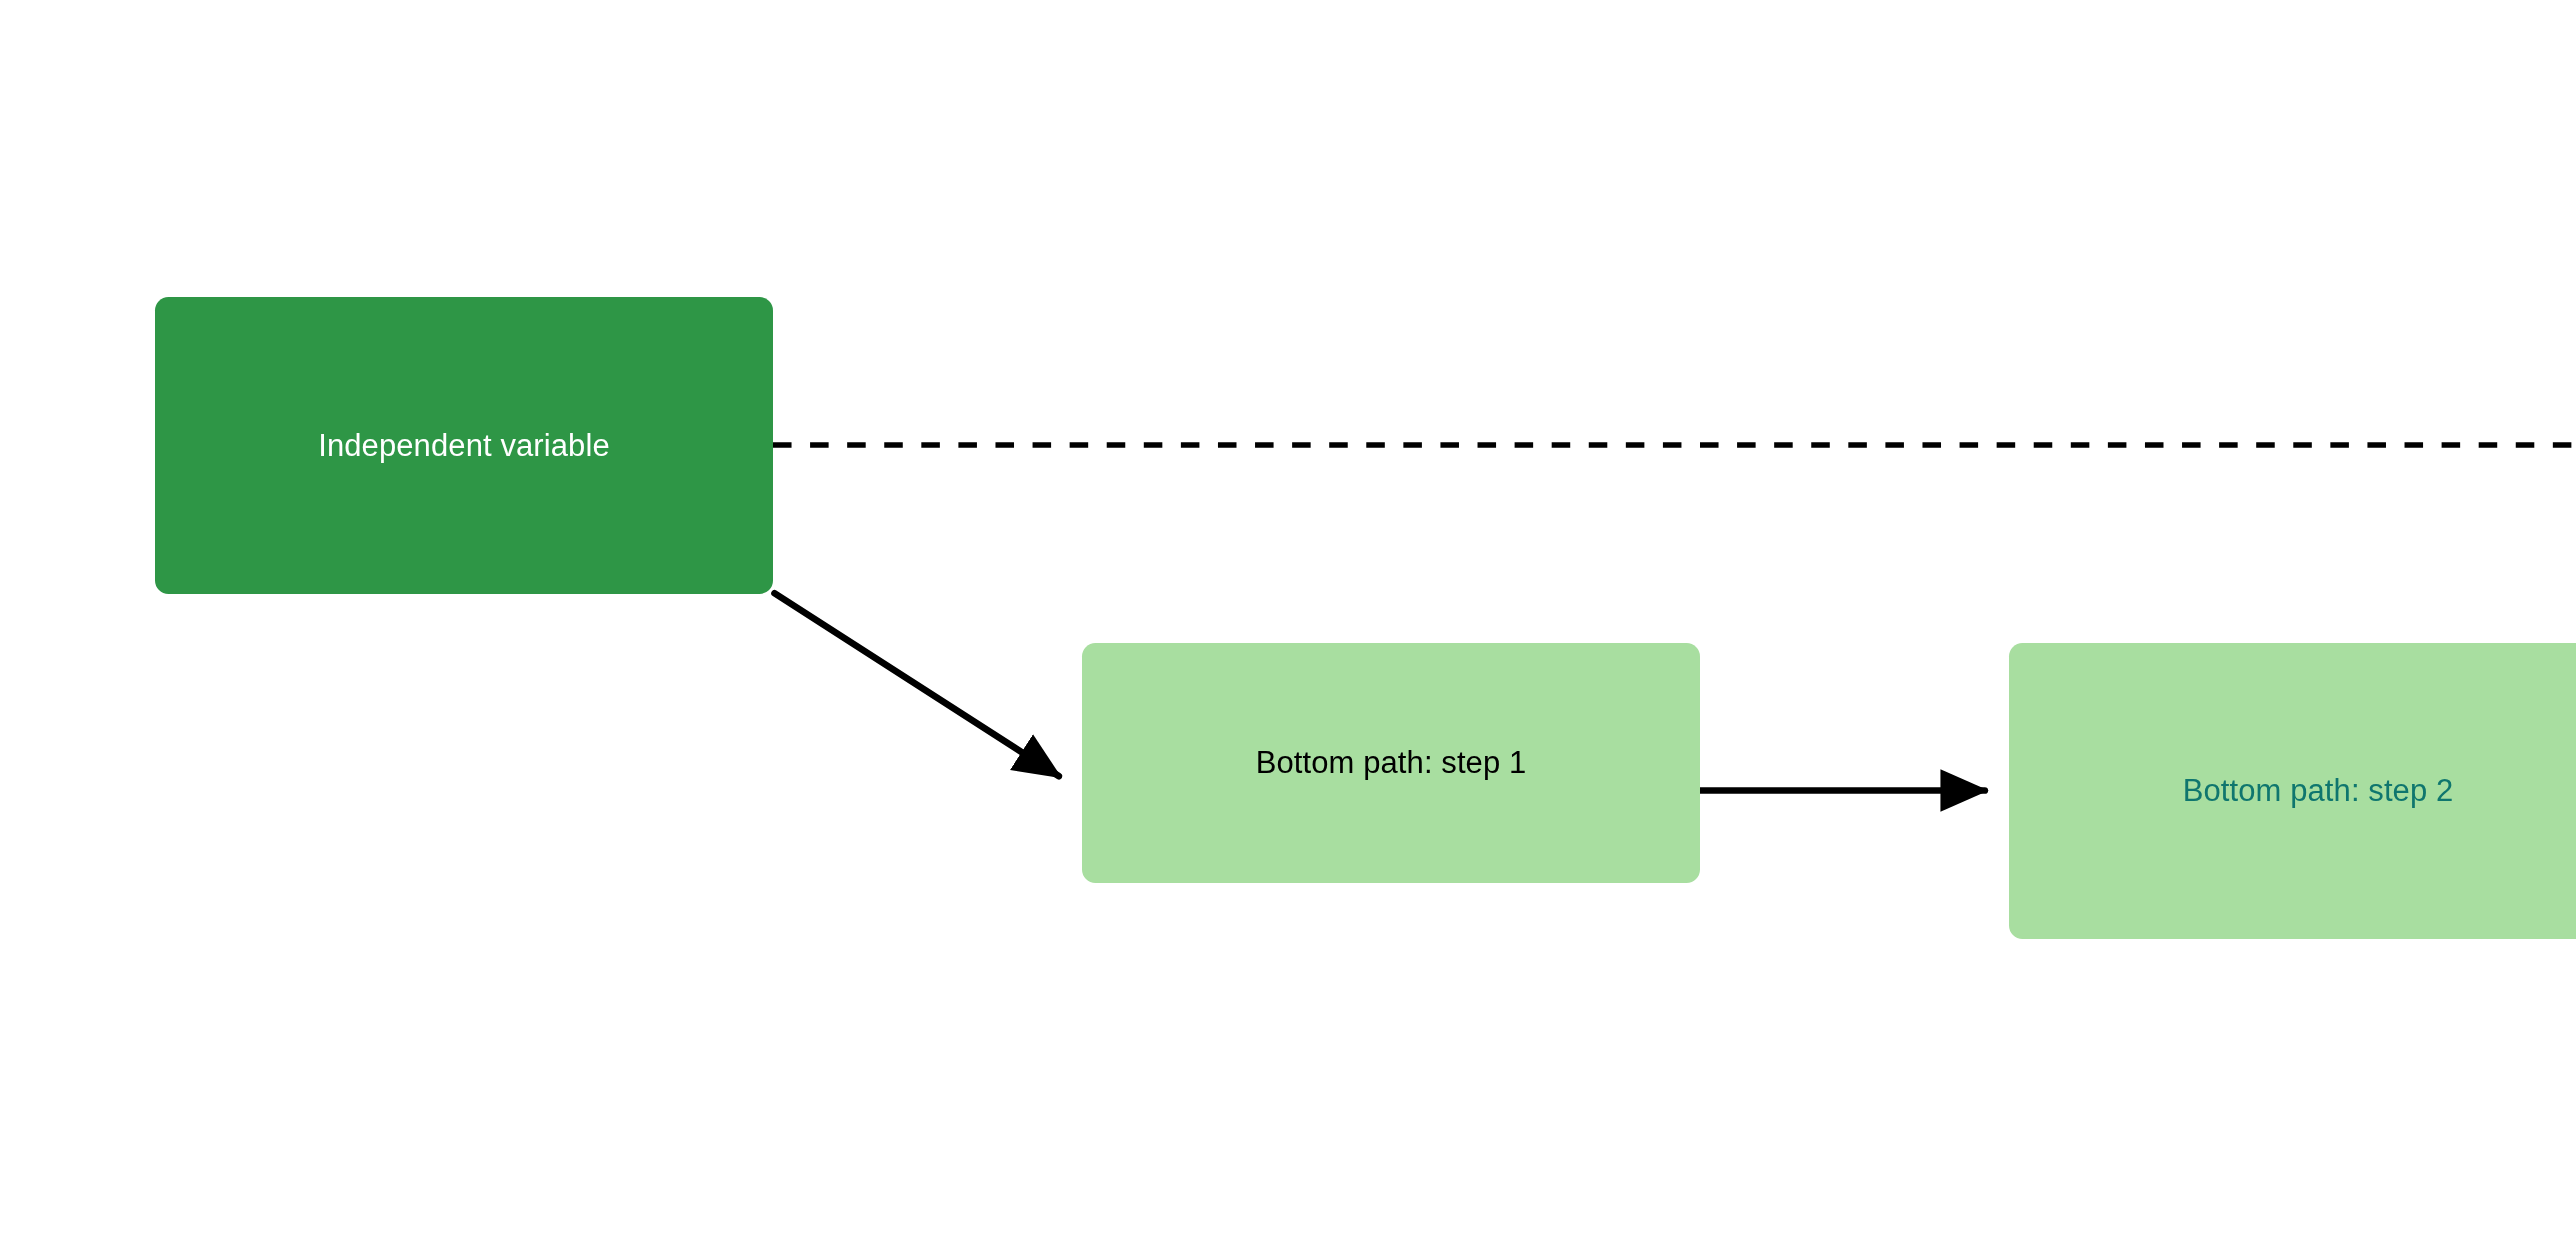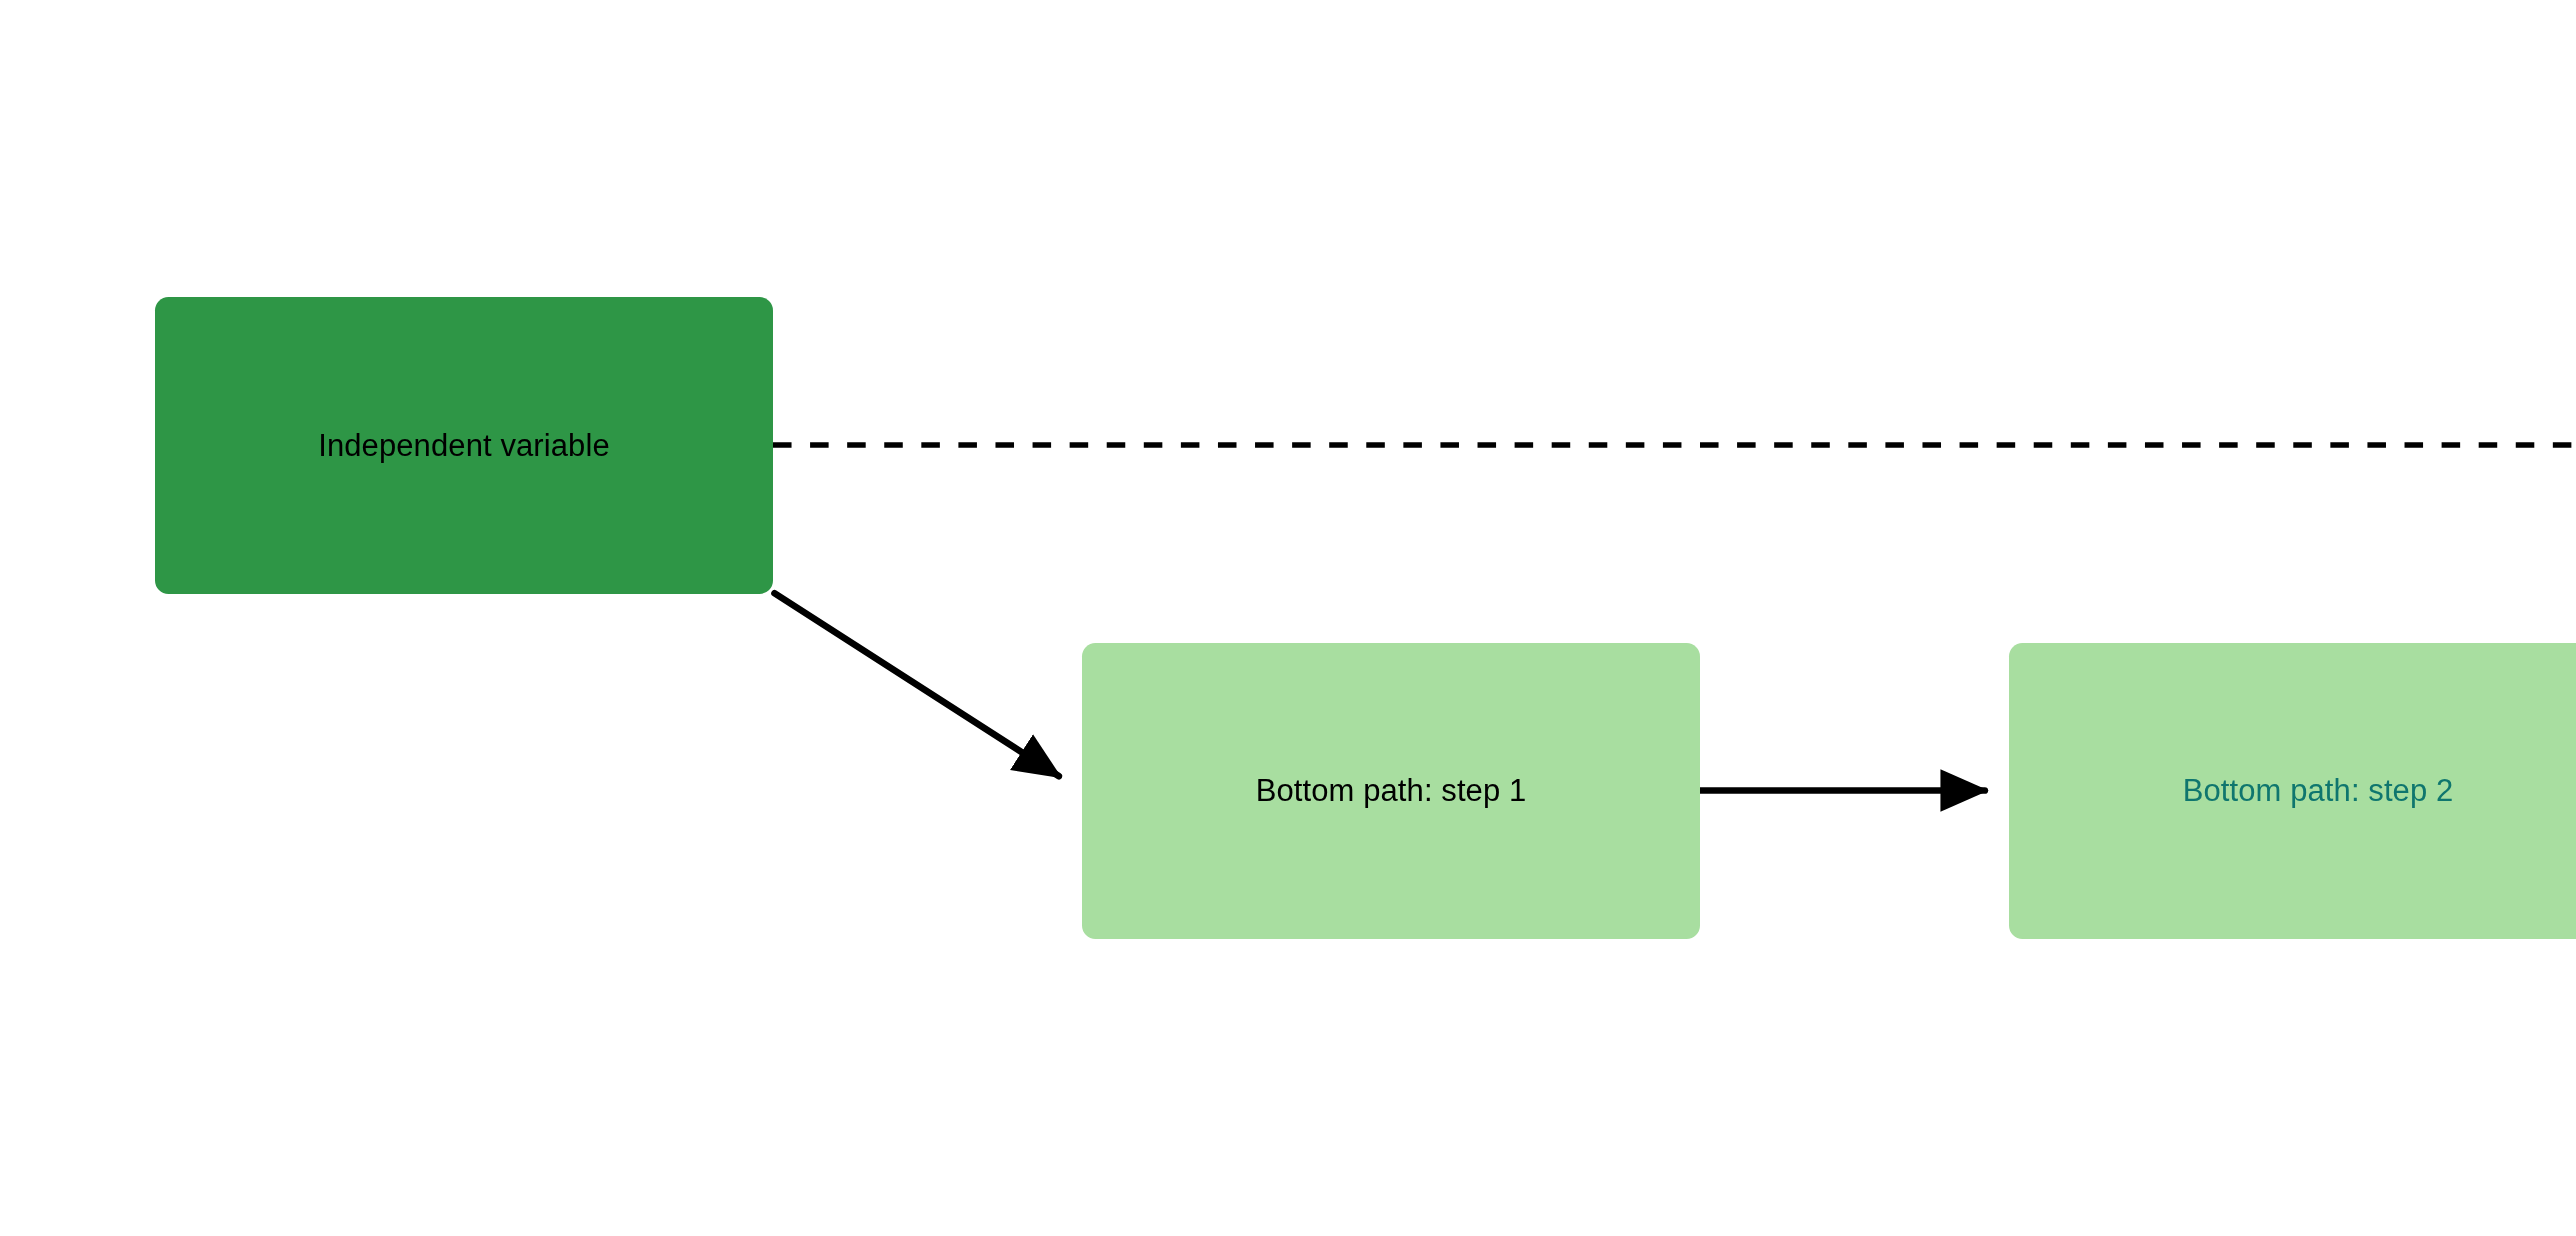--- a/index.html
+++ b/index.html
@@ -53,21 +53,21 @@
   #node-independent {
     left: 155px;
     top: 297px;
     width: 618px;
     height: 297px;
   }
   #node-step1 {
     left: 1082px;
     top: 643px;
     width: 618px;
-    height: 296px;
+    height: 240px;
   }
   #node-step2 {
     left: 2009px;
     top: 643px;
     width: 618px;
     height: 296px;
   }
 </style>
 </head>
 <body>
@@ -92,21 +92,21 @@
     <g>
       <line x1="3300" y1="1535" x2="3853" y2="1535" stroke="#000000" stroke-width="13" stroke-linecap="round" marker-end="url(#arrow-head)"></line>
     </g>
 
     <g>
       <line x1="5100" y1="1638" x2="5648" y2="1188" stroke="#000000" stroke-width="13" stroke-linecap="round" marker-end="url(#arrow-head)"></line>
     </g>
   </svg>
 
   <div class="node node-primary" id="node-independent" style="background: rgb(46, 150, 70);">
-    <span class="node-label" style="color: #000000;">Independent variable</span>
+    <span class="node-label" style="color: #ffffff;">Independent variable</span>
   </div>
 
   <div class="node node-secondary" id="node-step1" style="background: rgb(168, 222, 160);">
     <span class="node-label" style="color: rgb(0, 0, 0);">Bottom path: step 1</span>
   </div>
 
   <div class="node node-secondary" id="node-step2" style="background: rgb(168, 222, 160);">
     <span class="node-label" style="color: #0f766e;">Bottom path: step 2</span>
   </div>
 

